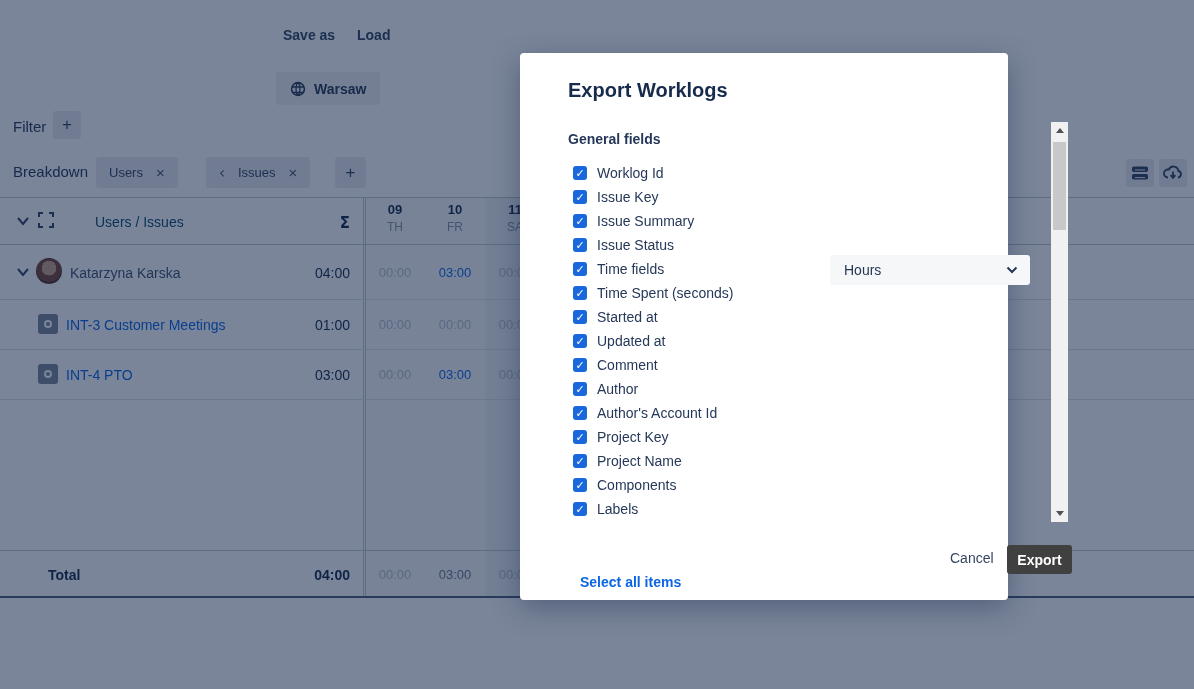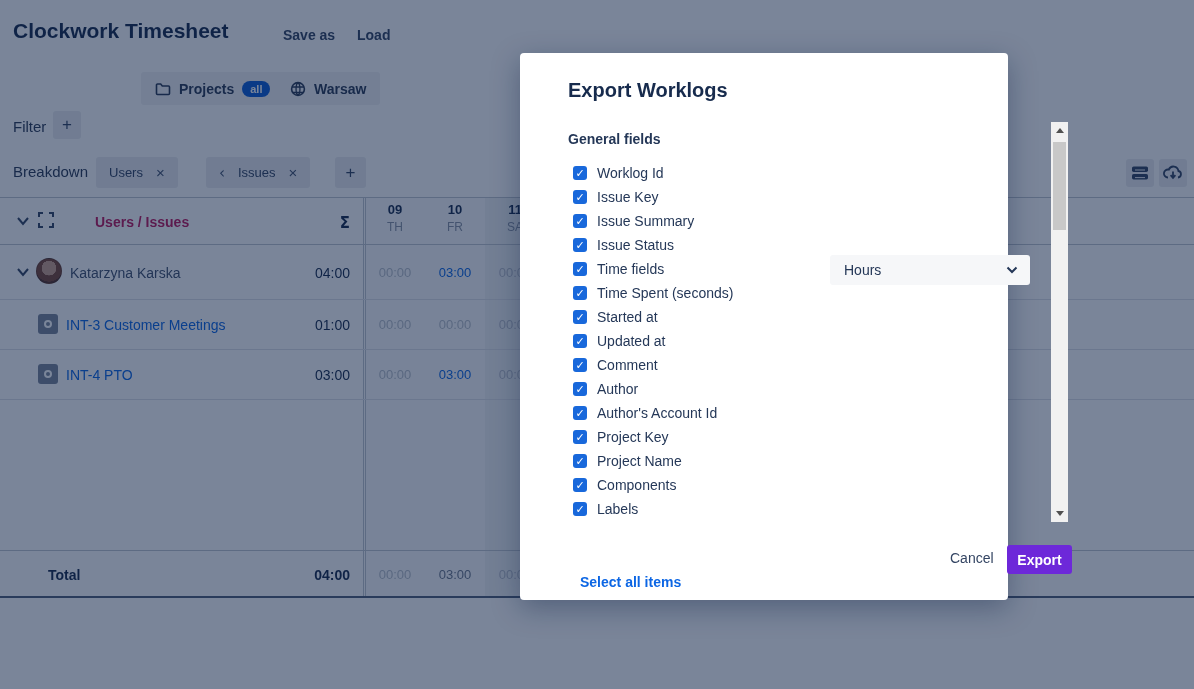--- a/index.html
+++ b/index.html
@@ -44,21 +44,21 @@
   .tool-icon { top:159px; width:28px; height:28px; background:#EBECF0; }
   .tool-rows { left:1126px; } .tool-cloud { left:1159px; }
 
   
   .day-area { left:365px; top:197px; width:420px; height:401px; background:#FAFBFC; border-left:1px solid #C1C7D0; }
   .weekend { left:485px; top:197px; width:120px; height:401px; background:#F0F1F4; }
   .vline { left:363px; top:197px; width:1px; height:401px; background:#C1C7D0; }
   .hline { left:0; width:1194px; height:1px; background:#DFE1E6; }
   .hline.strong { background:#C1C7D0; }
   .hline.total-b { height:2px; background:#505F79; }
-  .thead-title { left:95px; top:214px; font-size:14px; font-weight:bold; color:#be185d; }
+  .thead-title { left:95px; top:214px; font-size:14px; font-weight:normal; color:#0c4a6e; }
   .thead-sum { left:330px; top:214px; width:20px; text-align:right; font-size:15px; font-weight:bold;
                font-family:"DejaVu Sans",sans-serif; }
   .daycol { top:202px; width:60px; text-align:center; }
   .daycol .num { font-size:13px; font-weight:bold; color:#172B4D; display:block; }
   .daycol .nm { font-size:12px; color:#8993A4; display:block; margin-top:3px; }
   .rowname { font-size:14px; }
   .rowsum { width:60px; text-align:right; font-size:14px; color:#172B4D; }
   .cell { width:60px; text-align:center; font-size:13px; }
   .cell.zero { color:#B8BFCA; }
   .cell.val { color:#0C66E4; }
@@ -102,40 +102,32 @@
   .sb { left:531px; top:69px; width:17px; height:400px; background:#F1F1F1; }
   .sb-btn { position:absolute; left:0; width:17px; height:17px; display:flex; align-items:center; justify-content:center; cursor:pointer; }
   .sb-up { top:0; } .sb-down { bottom:0; }
   .tri-up { width:0; height:0; border-left:4px solid transparent; border-right:4px solid transparent; border-bottom:5px solid #505050; }
   .tri-down { width:0; height:0; border-left:4px solid transparent; border-right:4px solid transparent; border-top:5px solid #505050; }
   .sb-thumb { position:absolute; left:2px; top:20px; width:13px; height:88px; background:#C8C8C8; cursor:pointer; }
   .select-all { left:60px; top:521px; font-size:14px; font-weight:600; color:#0C66E4; cursor:pointer; }
   .cancel-btn { left:944px; top:497px; font-size:14px; color:#344563; cursor:pointer; padding:0 6px; }
   .cancel-btn { left:424px; }
   .export-btn {
-    left:487px; top:492px; width:65px; height:29px; background:#6d28d9; border:none; border-radius:3px;
+    left:487px; top:492px; width:65px; height:29px; background:#404040; border:none; border-radius:3px;
     color:#fff; font-size:14px; font-weight:600; font-family:inherit; cursor:pointer;
   }
 </style>
 </head>
 <body>
 
 <div id="screen">
 
-  <div class="abs app-title">Clockwork Timesheet</div>
   <div class="abs menu-link menu-save">Save as</div>
   <div class="abs menu-link menu-load">Load</div>
 
-  <div class="abs pillbtn btn-projects">
-    <svg width="16" height="16" viewBox="0 0 16 16">
-        <path d="M1.5 4 a1 1 0 0 1 1-1 h3.2 l1.6 2 h6.2 a1 1 0 0 1 1 1 v6.5 a1 1 0 0 1 -1 1 h-11 a1 1 0 0 1 -1-1 z" fill="none" stroke="#2b3a55" stroke-width="1.6"></path>
-      </svg>
-    <span>Projects</span>
-    <span class="badge-all">all</span>
-  </div>
   <div class="abs pillbtn btn-location">
     <svg width="16" height="16" viewBox="0 0 16 16">
         <circle cx="8" cy="8" r="6.4" fill="none" stroke="#2b3a55" stroke-width="1.6"></circle>
         <path d="M2 6 h12 M3 11.5 h10 M8 1.6 c-2.6 1.8 -2.6 11 0 12.8 M8 1.6 c2.6 1.8 2.6 11 0 12.8" fill="none" stroke="#2b3a55" stroke-width="1.3"></path>
       </svg>
     <span>Warsaw</span>
   </div>
 
   <div class="abs filter-label">Filter</div>
   <div class="abs sq-btn filter-add">

